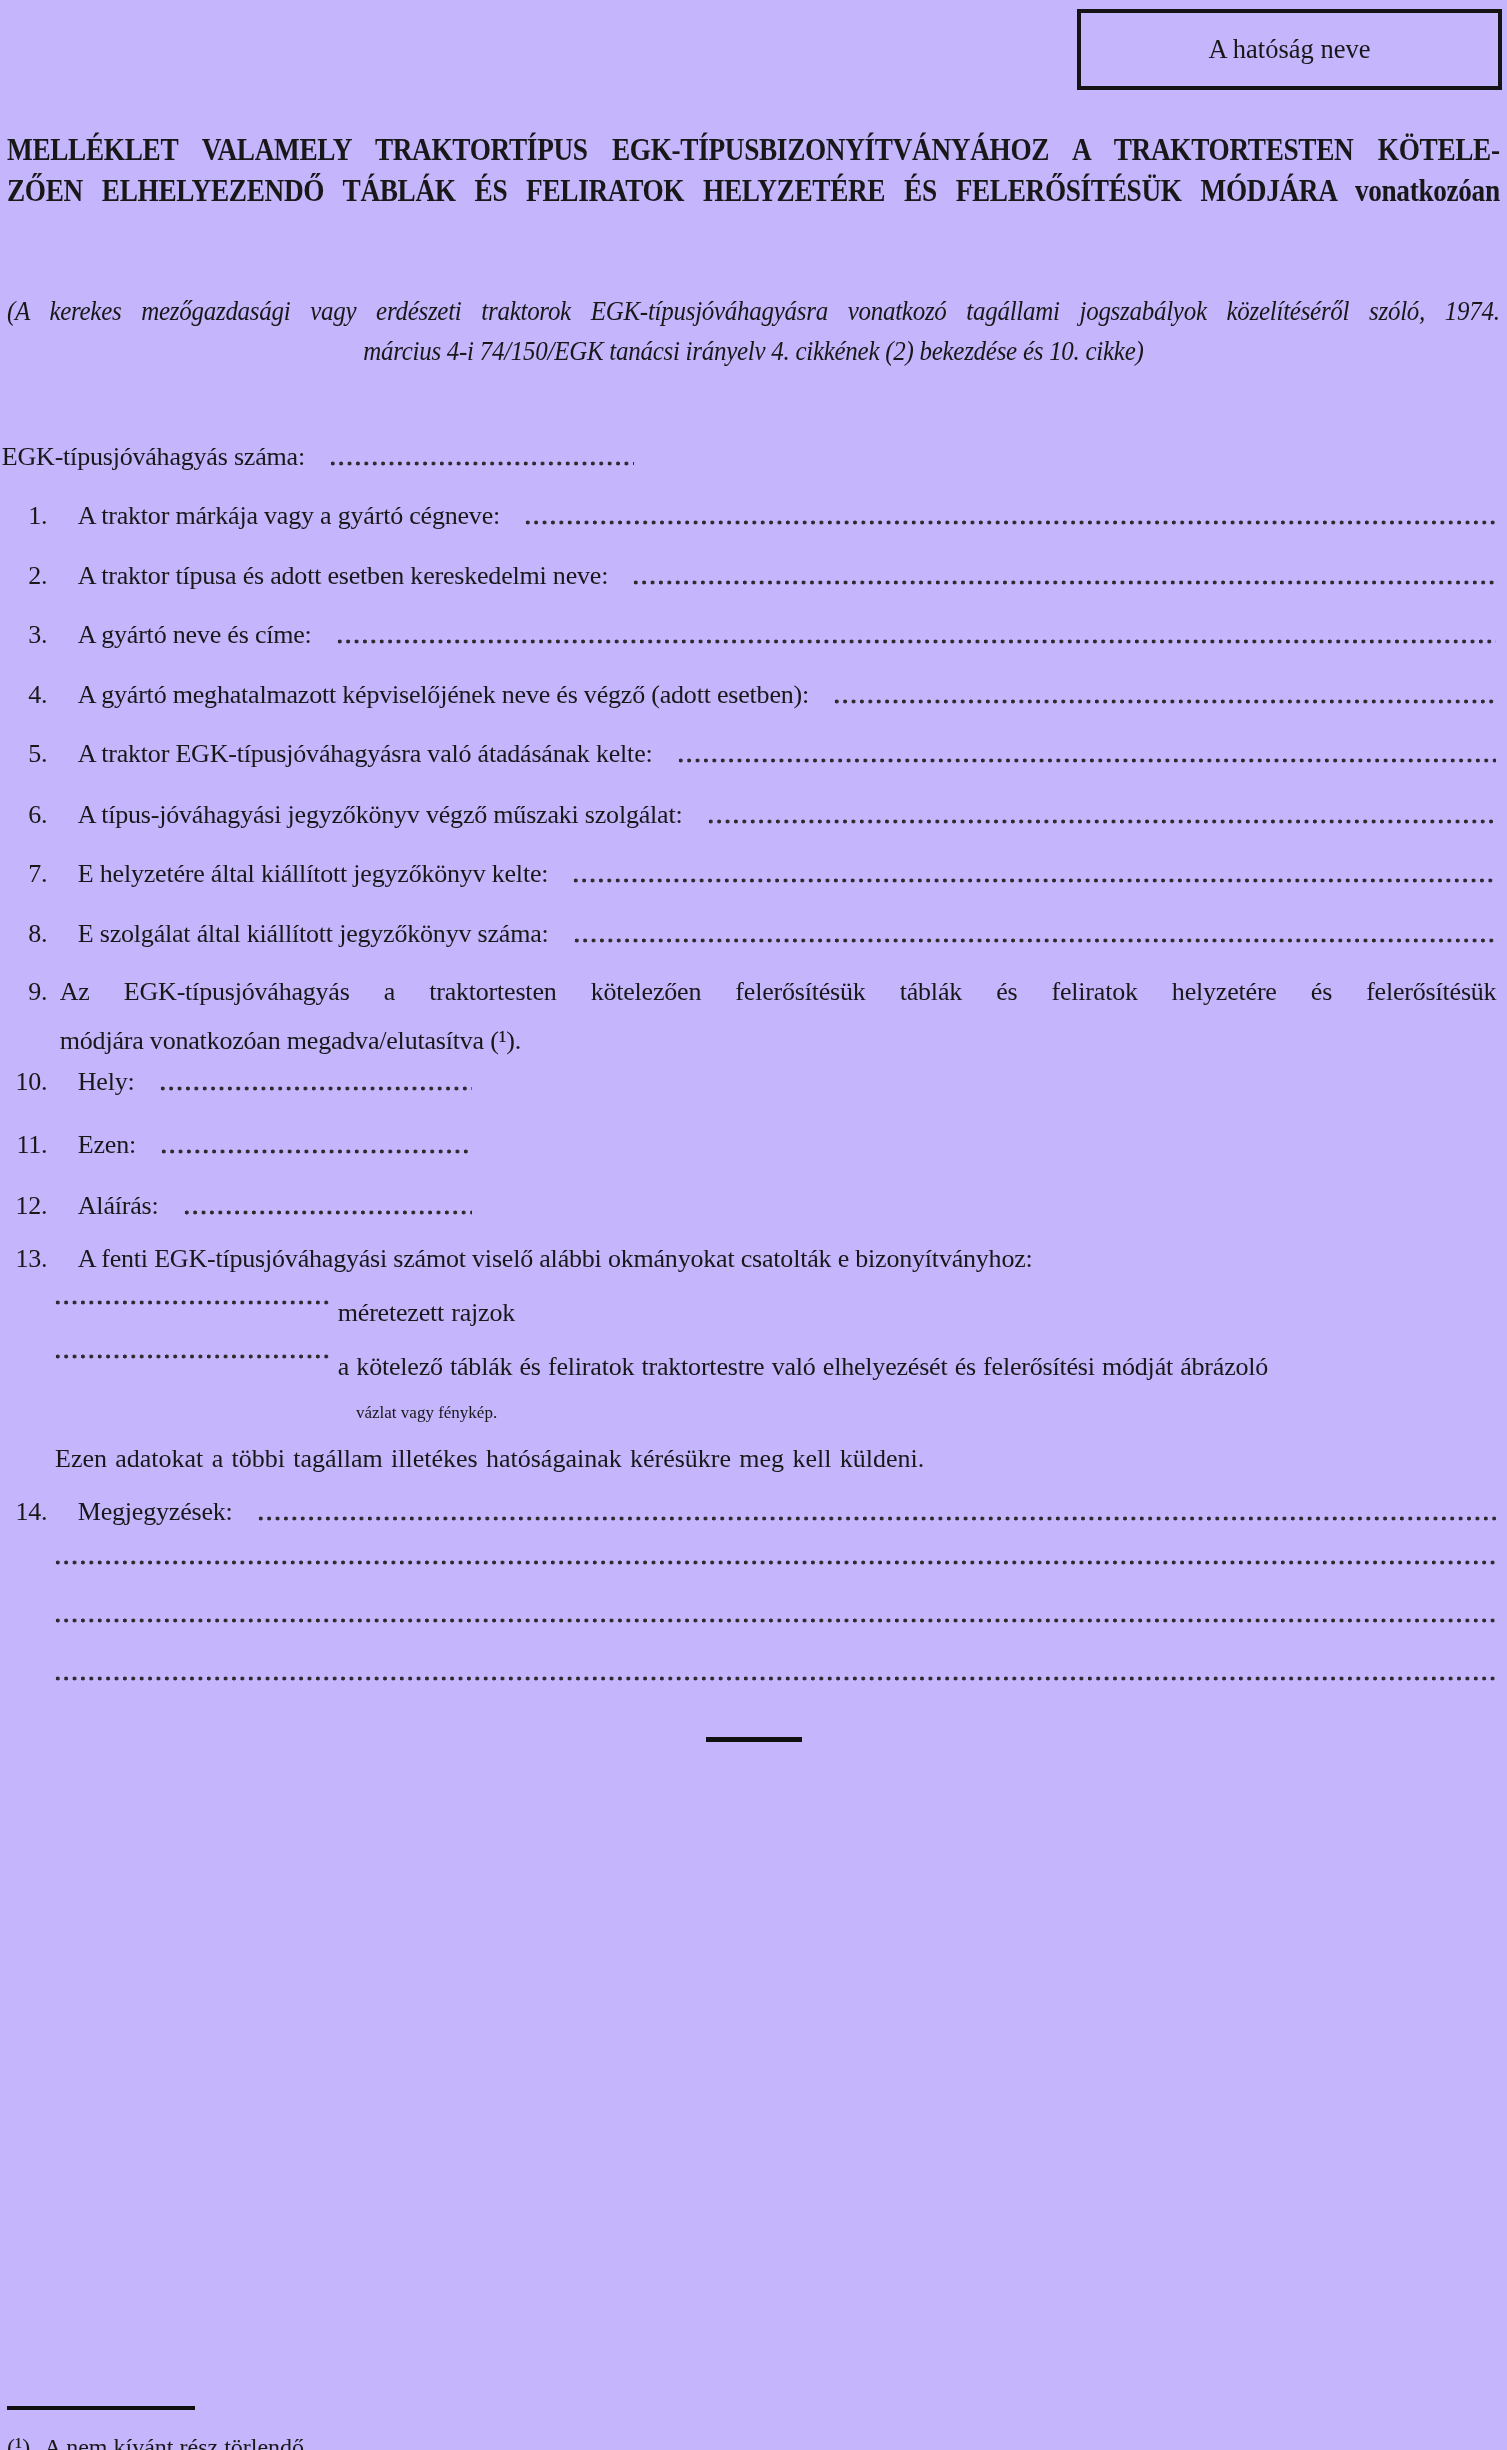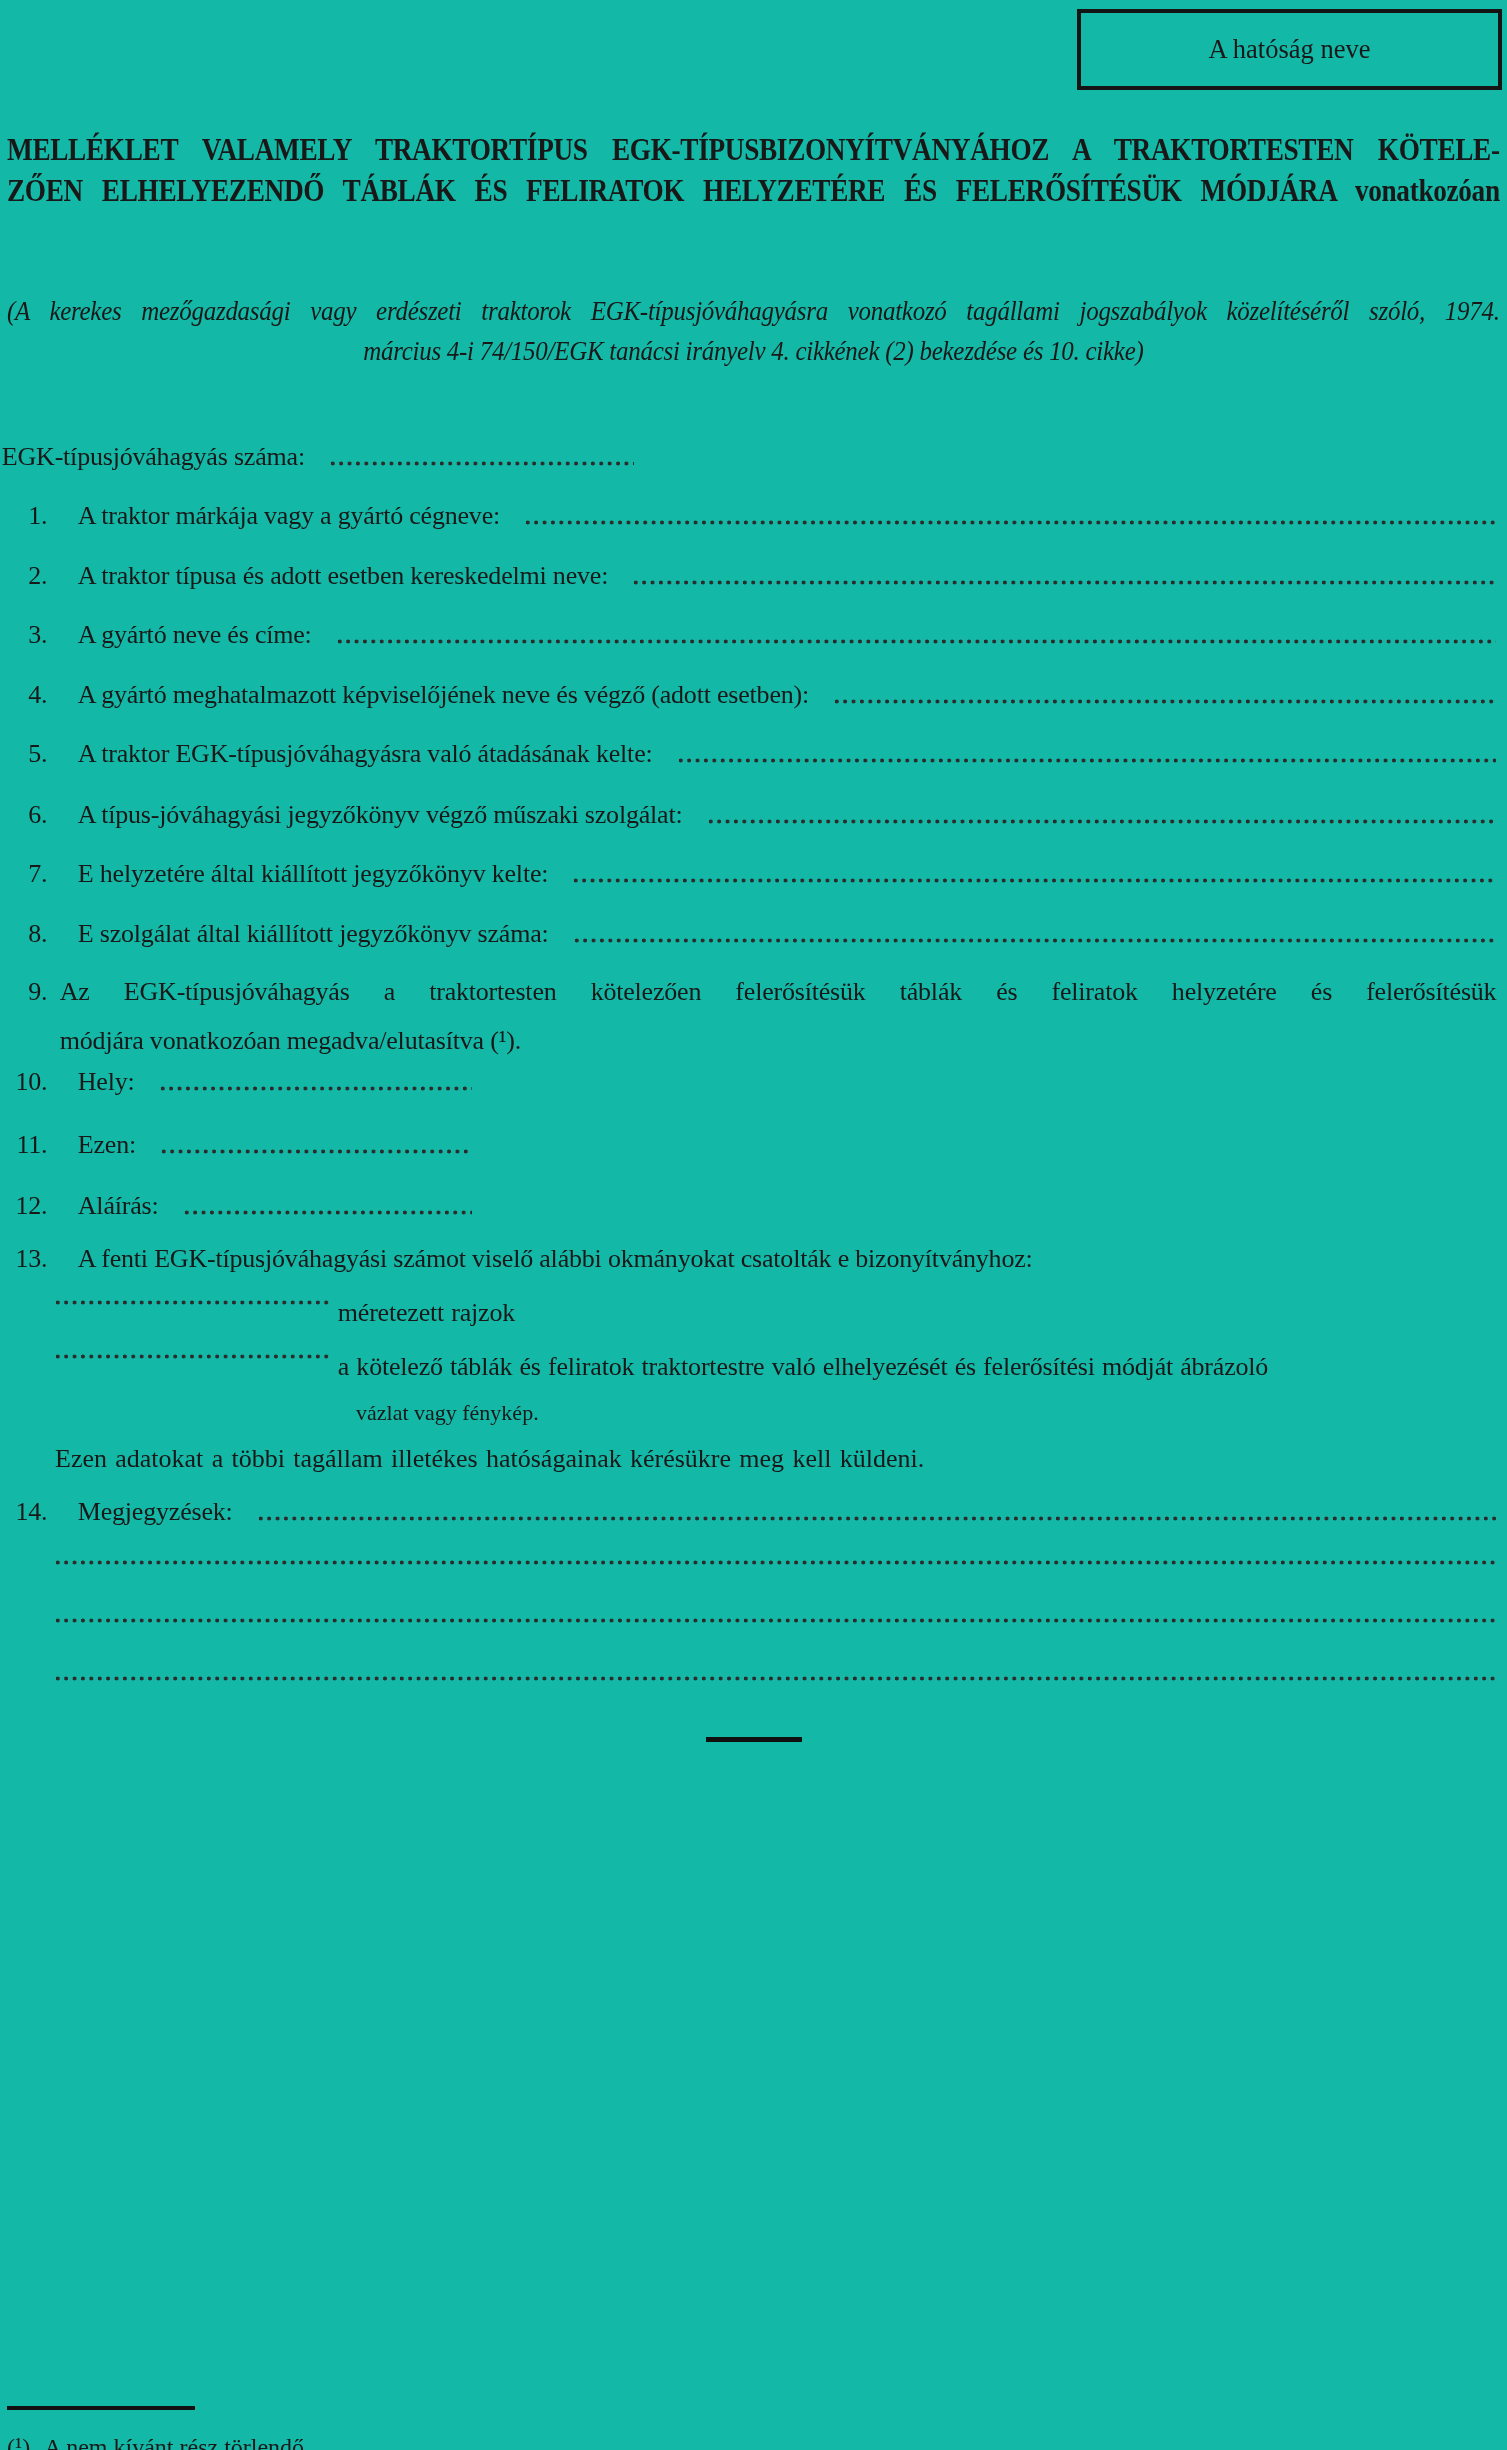--- a/index.html
+++ b/index.html
@@ -1,20 +1,20 @@
 <!DOCTYPE html>
 <html style="font-size:14px"><head>
 <meta charset="utf-8">
 <style>
   html,body{margin:0;padding:0;background:#ffffff;}
   .page{
     position:relative;
     width:1507px;
     height:2450px;
-    background:#14b8a6;
+    background:#c4b5fd;
     overflow:hidden;
     font-family:"Liberation Serif", serif;
     color:#181818;
   }
   
   .auth-box{
     position:absolute;
     top:8.8px;left:1077px;
     width:417px;height:73px;
     border:4.4px solid #141414;
@@ -91,21 +91,21 @@
   .attach{
     position:absolute;left:55px;
     display:flex;align-items:flex-start;
     font-size:26px;line-height:30px;
     letter-spacing:-0.2px;
   }
   .attach.wide{right:10.6px;}
   .attach .txt2{margin-left:8.8px;white-space:nowrap;word-spacing:0.9px;}
   .attach-cont{
     position:absolute;left:356px;
-    font-size:22px;line-height:30px;
+    font-size:17px;line-height:30px;
     white-space:nowrap;
   }
   .note{
     position:absolute;left:55px;
     font-size:26px;line-height:30px;
     white-space:nowrap;
     word-spacing:1.8px;
   }
   
   .dotline{

